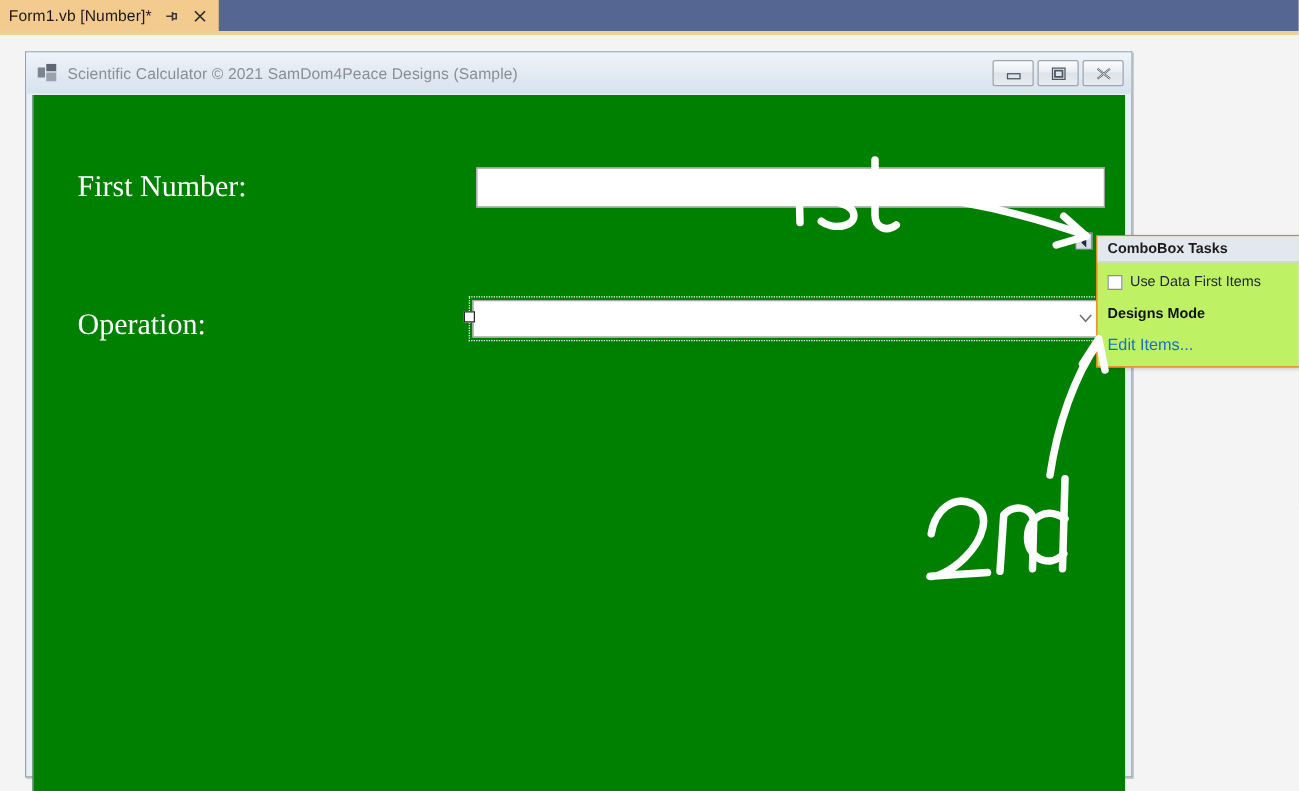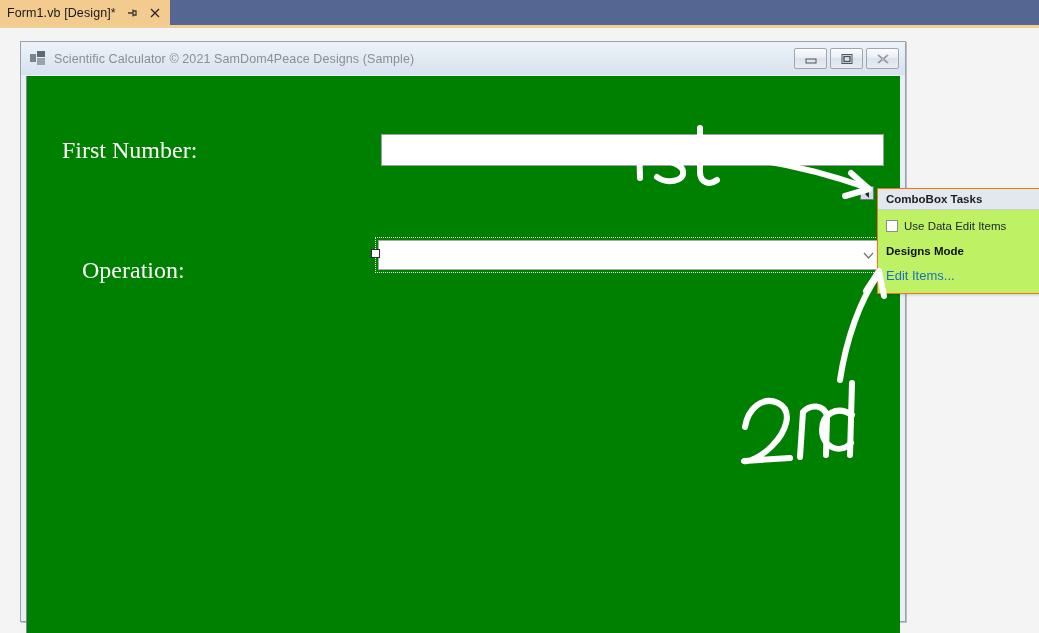--- a/index.html
+++ b/index.html
@@ -128,21 +128,21 @@
 
   .form-label {
     position: absolute;
     color: #ffffff;
     font-family: "Liberation Serif", serif;
     font-size: 24px;
     white-space: nowrap;
     line-height: 1;
   }
   #label-first-number { left: 35px; top: 62px; }
-  #label-operation    { left: 35px; top: 182px; margin-left: 20px; }
+  #label-operation    { left: 35px; top: 172px; }
 
   .form-textbox {
     position: absolute;
     background: #ffffff;
     border: 1px solid #a0a0a0;
     box-sizing: border-box;
   }
   #textbox-first-number {
     left: 354px; top: 58px;
     width: 503px; height: 32px;
@@ -242,21 +242,21 @@
     z-index: 60;
   }
 </style>
 </head>
 <body>
 
 <div id="tab-strip"></div>
 <div id="tab-strip-underline"></div>
 
 <div id="active-tab">
-  <span class="tab-label">Form1.vb [Design]*</span>
+  <span class="tab-label">Form1.vb [Number]*</span>
   <span class="tab-icon-btn">
     <svg width="14" height="14" viewBox="0 0 14 14">
       <path d="M3 7 h5 M8 3.5 v7 M8 5 h3 v4 h-3" stroke="#3a3a3a" stroke-width="1.3" fill="none"></path>
     </svg>
   </span>
   <span class="tab-icon-btn">
     <svg width="14" height="14" viewBox="0 0 14 14">
       <path d="M3 3 L11 11 M11 3 L3 11" stroke="#2b2b2b" stroke-width="1.4" fill="none"></path>
     </svg>
   </span>
@@ -325,21 +325,21 @@
     <path d="M7 1 L3 5 L7 9 Z" fill="#1f2d3a"></path>
   </svg>
 </div>
 
 <div id="combobox-tasks-panel">
   <div id="tasks-panel-header">ComboBox Tasks</div>
   <div id="tasks-panel-body">
 
     <div class="task-row" id="task-row-data-bound">
       <span class="task-checkbox"></span>
-      <span class="task-label">Use Data Edit Items</span>
+      <span class="task-label">Use Data First Items</span>
     </div>
 
     <div class="task-row" id="task-row-unbound-mode">
       <span class="task-label-bold">Designs Mode</span>
     </div>
 
     <div class="task-row" id="task-row-edit-items">
       <span class="task-link">Edit Items...</span>
     </div>
 

